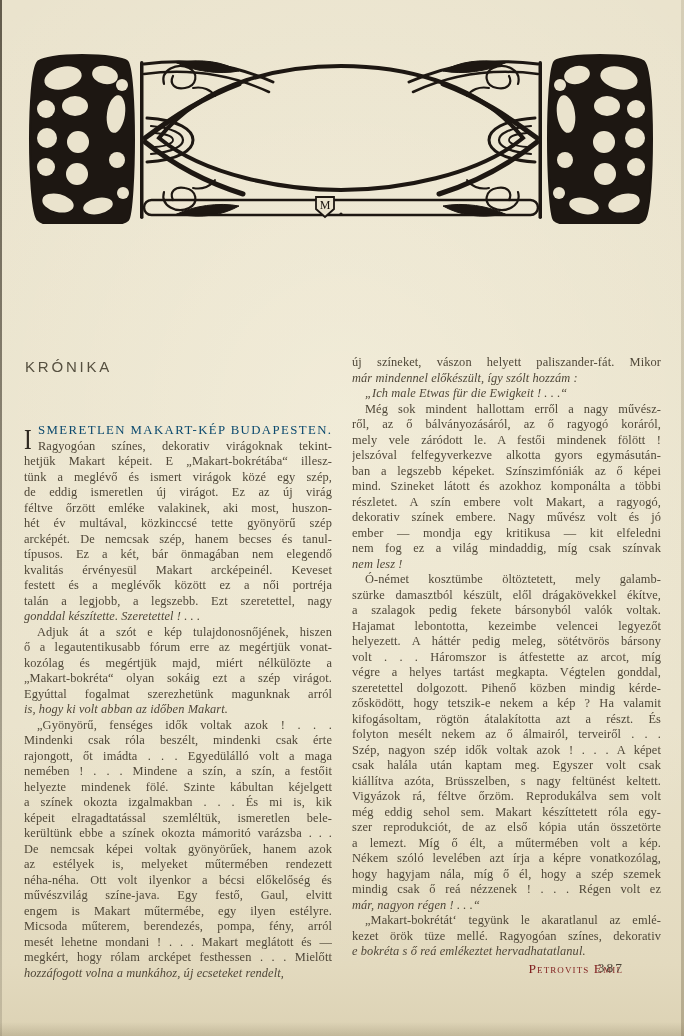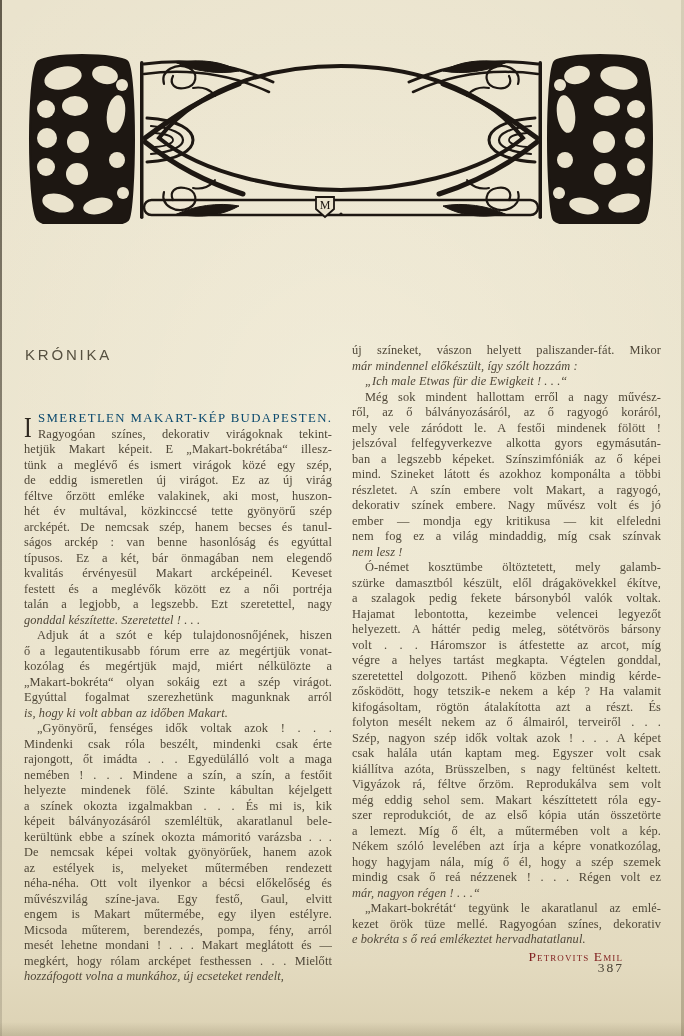--- a/index.html
+++ b/index.html
@@ -18,21 +18,21 @@
     background:linear-gradient(180deg,rgba(0,0,0,0),rgba(130,118,88,.28));}
 
   .ornament{position:absolute;left:27px;top:54px;width:628px;height:170px;}
 
   .kronika{
     font-family:"Liberation Sans", sans-serif;
     font-size:15px;letter-spacing:2.8px;color:#565040;font-weight:400;
     margin:6px 0 25px 1px;
   }
 
-  .textblock{position:absolute;left:24px;top:340px;width:637px;display:flex;gap:20px;}
+  .textblock{position:absolute;left:24px;top:352px;width:637px;display:flex;gap:20px;}
   .col{color:#4f4738;font-size:12.4px;letter-spacing:.1px;}
   .col0{width:308px;}
   .col1{width:309px;padding-top:3px;}
 
   .para{position:relative;}
   .tline{
     height:15.5px;line-height:15.5px;
     text-align:justify;text-align-last:justify;
     overflow:hidden;white-space:nowrap;
   }
@@ -125,21 +125,20 @@
         <div class="para">
           <span class="dropcap">I</span>
           <div class="tline capsline capofs">SMERETLEN MAKART-KÉP BUDAPESTEN.</div>
           <div class="tline capofs">Ragyogóan színes, dekorativ virágoknak tekint-</div>
           <div class="tline">hetjük Makart képeit. E „Makart-bokrétába“ illesz-</div>
           <div class="tline">tünk a meglévő és ismert virágok közé egy szép,</div>
           <div class="tline">de eddig ismeretlen új virágot. Ez az új virág</div>
           <div class="tline">féltve őrzött emléke valakinek, aki most, huszon-</div>
           <div class="tline">hét év multával, közkinccsé tette gyönyörű szép</div>
           <div class="tline">arcképét. De nemcsak szép, hanem becses és tanul-</div>
-          <div class="tline">ságos arckép : van benne hasonlóság és egyúttal</div>
           <div class="tline">típusos. Ez a két, bár önmagában nem elegendő</div>
           <div class="tline">kvalitás érvényesül Makart arcképeinél. Keveset</div>
           <div class="tline">festett és a meglévők között ez a női portréja</div>
           <div class="tline">talán a legjobb, a legszebb. Ezt szeretettel, nagy</div>
           <div class="tline endline">gonddal készítette. Szeretettel ! . . .</div>
         </div>
         <div class="para">
           <div class="tline indent">Adjuk át a szót e kép tulajdonosnőjének, hiszen</div>
           <div class="tline">ő a legautentikusabb fórum erre az megértjük vonat-</div>
           <div class="tline">kozólag és megértjük majd, miért nélkülözte a</div>
@@ -147,21 +146,21 @@
           <div class="tline">Egyúttal fogalmat szerezhetünk magunknak arról</div>
           <div class="tline endline">is, hogy ki volt abban az időben Makart.</div>
         </div>
         <div class="para">
           <div class="tline indent">„Gyönyörű, fenséges idők voltak azok ! . . .</div>
           <div class="tline">Mindenki csak róla beszélt, mindenki csak érte</div>
           <div class="tline">rajongott, őt imádta . . . Egyedülálló volt a maga</div>
           <div class="tline">nemében ! . . . Mindene a szín, a szín, a festőit</div>
           <div class="tline">helyezte mindenek fölé. Szinte kábultan kéjelgett</div>
           <div class="tline">a színek okozta izgalmakban . . . És mi is, kik</div>
-          <div class="tline">képeit bálványozásáról szemléltük, akaratlanul bele-</div>
+          <div class="tline">képeit elragadtatással szemléltük, ismeretlen bele-</div>
           <div class="tline">kerültünk ebbe a színek okozta mámoritó varázsba . . .</div>
           <div class="tline">De nemcsak képei voltak gyönyörűek, hanem azok</div>
           <div class="tline">az estélyek is, melyeket műtermében rendezett</div>
           <div class="tline">néha-néha. Ott volt ilyenkor a bécsi előkelőség és</div>
           <div class="tline">művészvilág színe-java. Egy festő, Gaul, elvitt</div>
           <div class="tline">engem is Makart műtermébe, egy ilyen estélyre.</div>
           <div class="tline">Micsoda műterem, berendezés, pompa, fény, arról</div>
           <div class="tline">mesét lehetne mondani ! . . . Makart meglátott és —</div>
           <div class="tline">megkért, hogy rólam arcképet festhessen . . . Mielőtt</div>
           <div class="tline endline">hozzáfogott volna a munkához, új ecseteket rendelt,</div>

